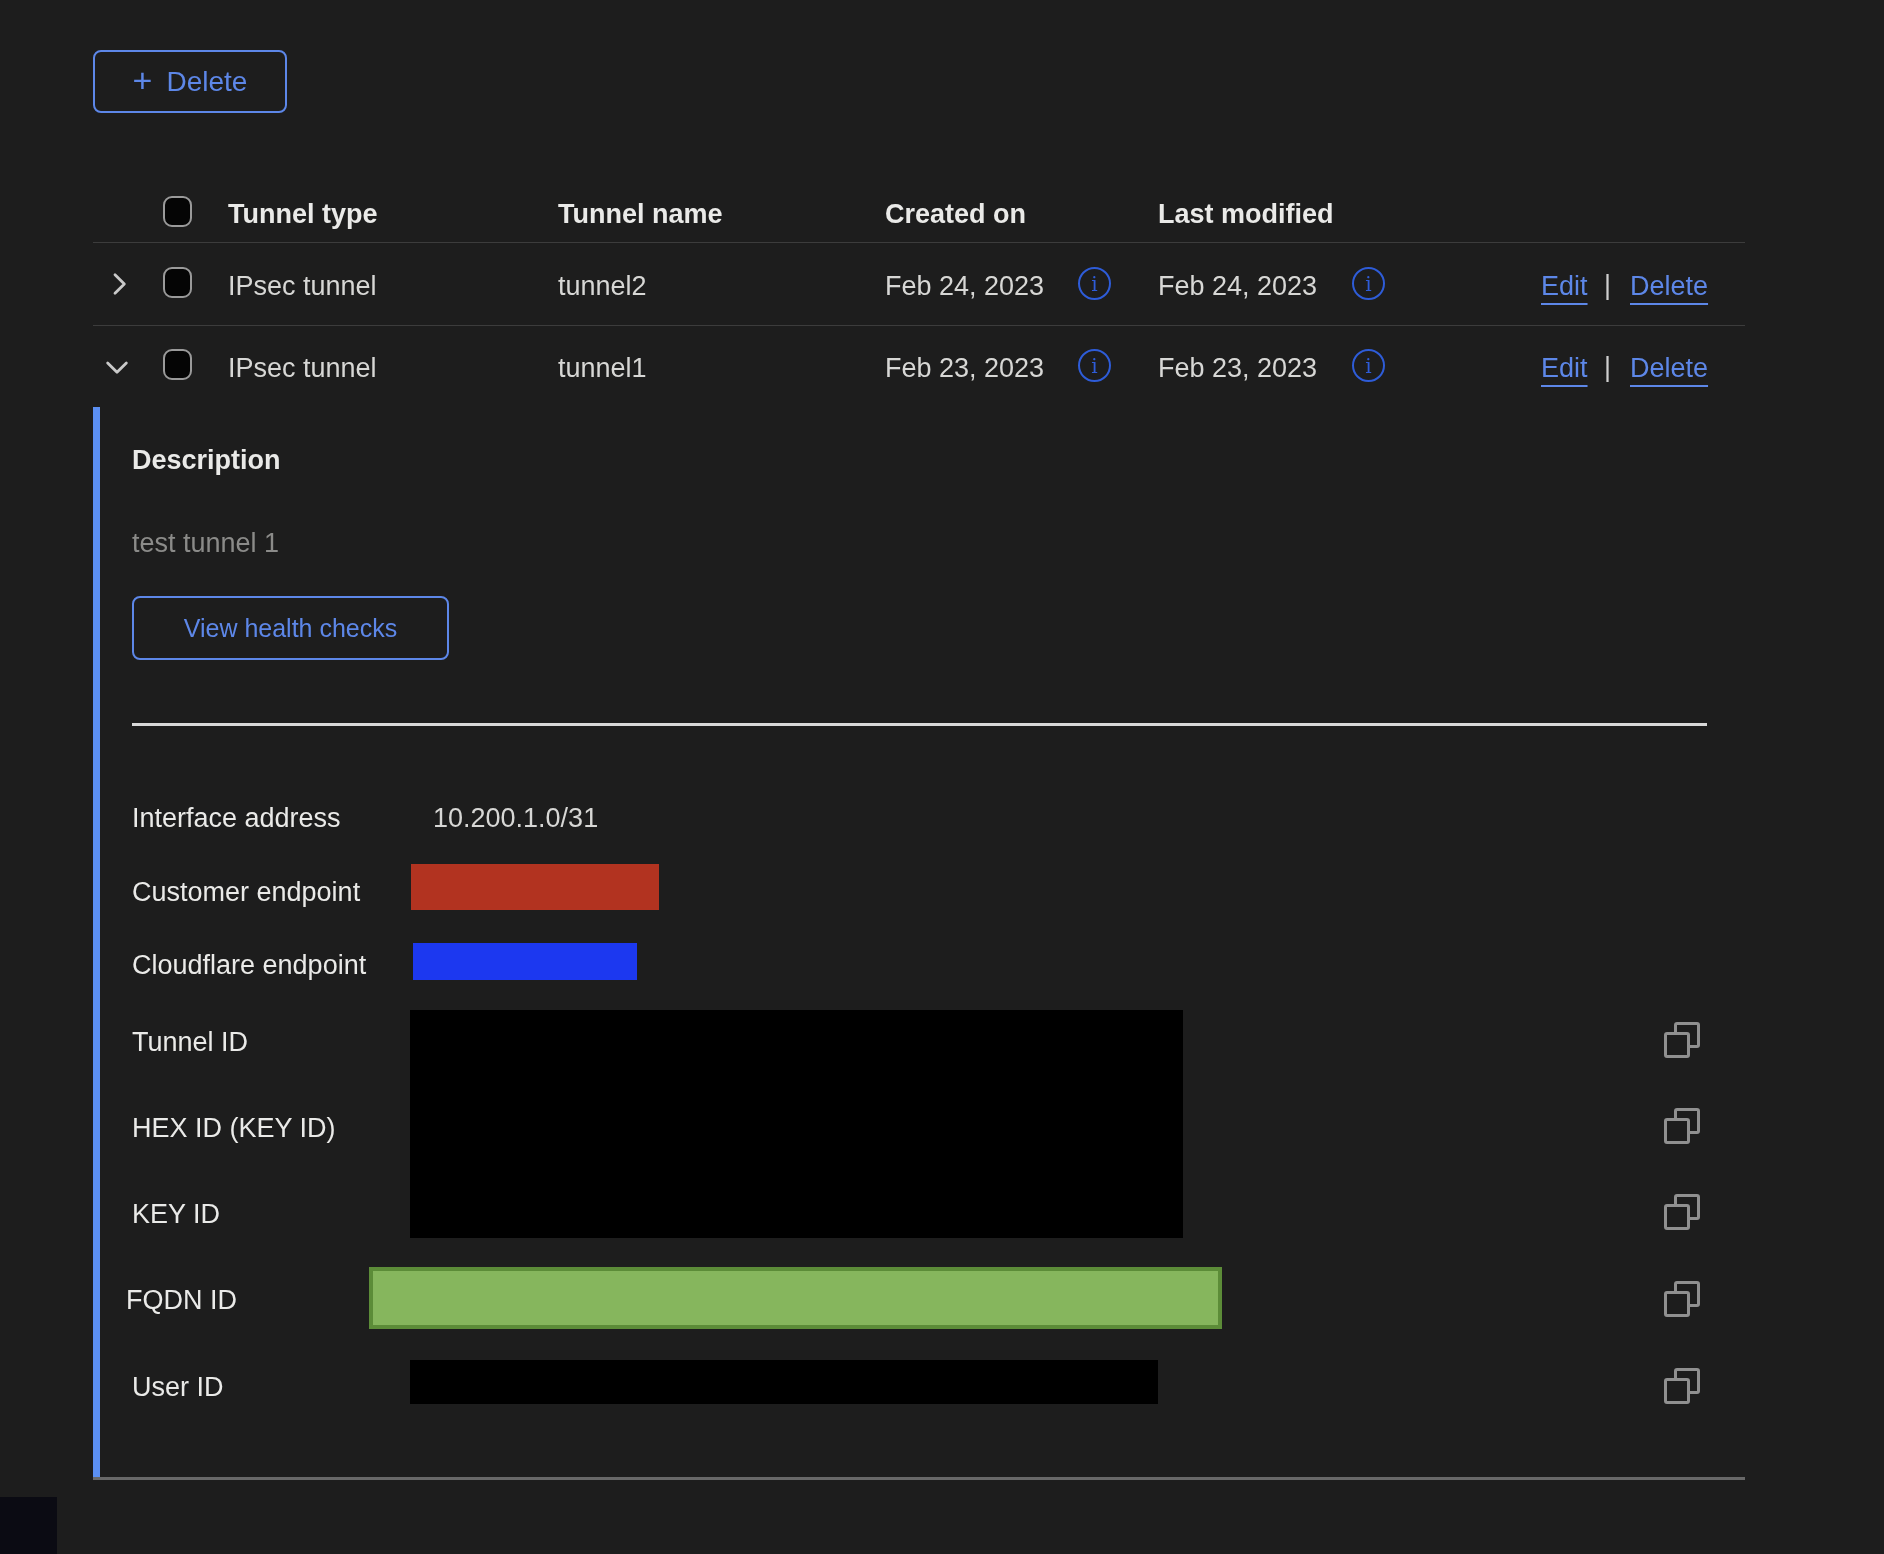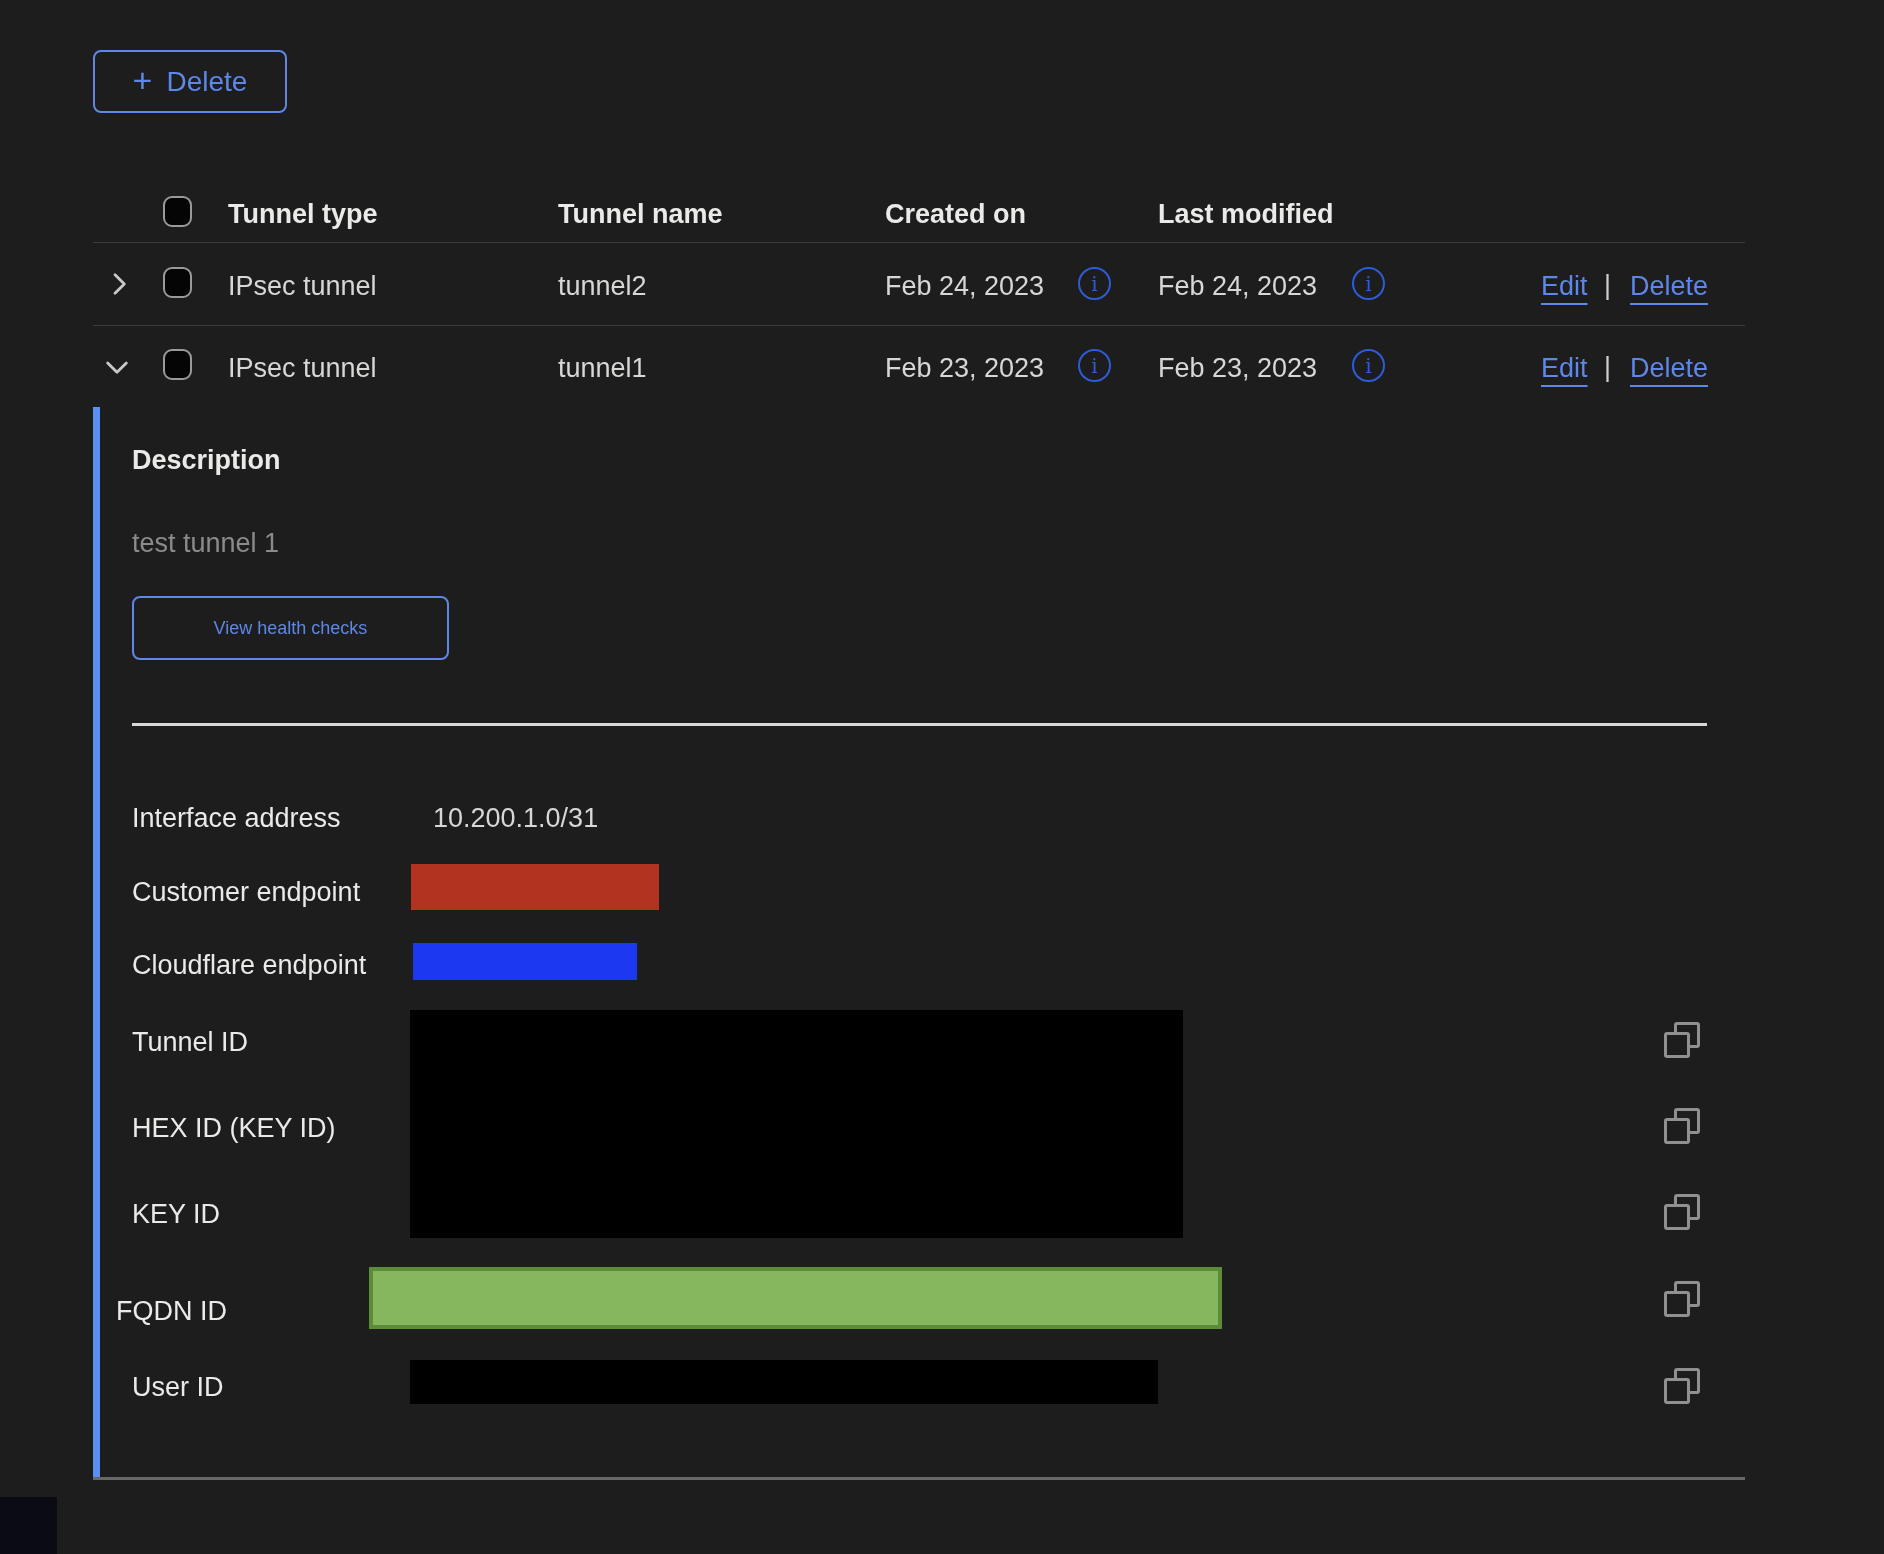--- a/index.html
+++ b/index.html
@@ -113,41 +113,41 @@
     <span class="pipe" style="left:1604px; top:352px;">|</span>
     <a class="link" style="left:1630px; top:353px;">Delete</a>
   </div>
 
   <div>
     <div class="expand-bar" style="left:93px; top:407px; height:1071px;"></div>
 
     <span class="abs txt bold" style="left:132px; top:445px; font-weight:600;">Description</span>
     <span class="abs txt dim" style="left:132px; top:528px;text-align:right;">test tunnel 1</span>
 
-    <button class="btn-outline" style="left:132px; top:596px; width:317px; height:64px; font-size:18px;">
+    <button class="btn-outline" style="left:132px; top:596px; width:317px; height:64px; font-size:25px;">
       <span>View health checks</span>
     </button>
 
     <div class="abs" style="left:132px; top:723px; width:1575px; height:3px; background:var(--divider-light);"></div>
 
     <span class="abs txt" style="left:132px; top:803px; color:var(--text-primary);">Interface address</span>
     <span class="abs txt" style="left:433px; top:803px;">10.200.1.0/31</span>
 
     <span class="abs txt" style="left:132px; top:877px; color:var(--text-primary);">Customer endpoint</span>
     <div class="redact" style="left:411px; top:864px; width:248px; height:46px; background:var(--redact-red);"></div>
 
     <span class="abs txt" style="left:132px; top:950px; color:var(--text-primary);">Cloudflare endpoint</span>
     <div class="redact" style="left:413px; top:943px; width:224px; height:37px; background:var(--redact-blue);"></div>
 
     <span class="abs txt" style="left:132px; top:1027px; color:var(--text-primary);">Tunnel ID</span>
     <span class="abs txt" style="left:132px; top:1113px; color:var(--text-primary);">HEX ID (KEY ID)</span>
     <span class="abs txt" style="left:132px; top:1199px; color:var(--text-primary);">KEY ID</span>
     <div class="redact" style="left:410px; top:1010px; width:773px; height:228px; background:var(--redact-black);"></div>
 
-    <span class="abs txt" style="left:116px; top:1285px; color:var(--text-primary);margin-top:11px;">FQDN ID</span>
+    <span class="abs txt" style="left:126px; top:1285px; color:var(--text-primary);">FQDN ID</span>
     <div class="redact" style="left:369px; top:1267px; width:853px; height:62px; background:var(--redact-green); border:4px solid var(--redact-green-border);"></div>
 
     <span class="abs txt" style="left:132px; top:1372px; color:var(--text-primary);">User ID</span>
     <div class="redact" style="left:410px; top:1360px; width:748px; height:44px; background:var(--redact-black);"></div>
 
     <button class="copy-btn" style="left:1664px; top:1022px;">
       <span class="copy-ic">
           <span class="back"></span>
           <span class="front"></span>
         </span>

